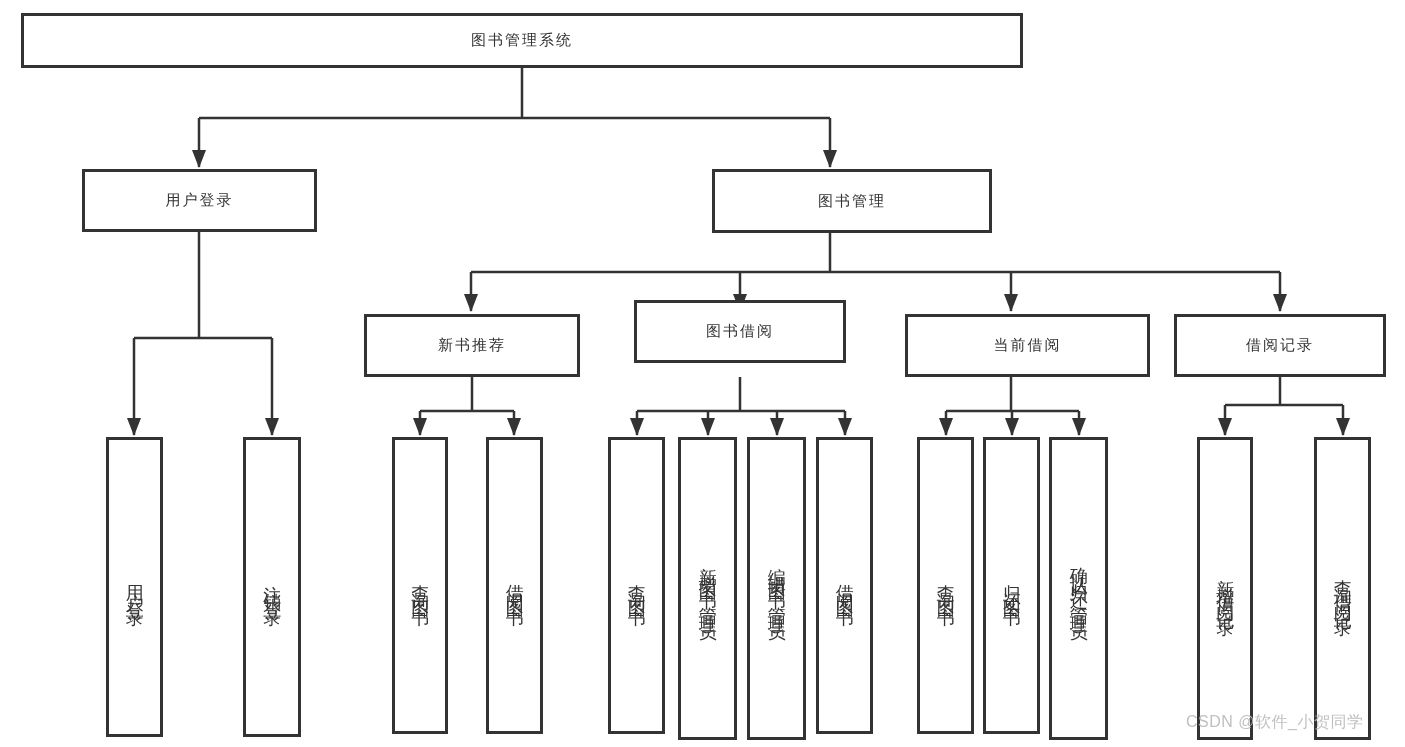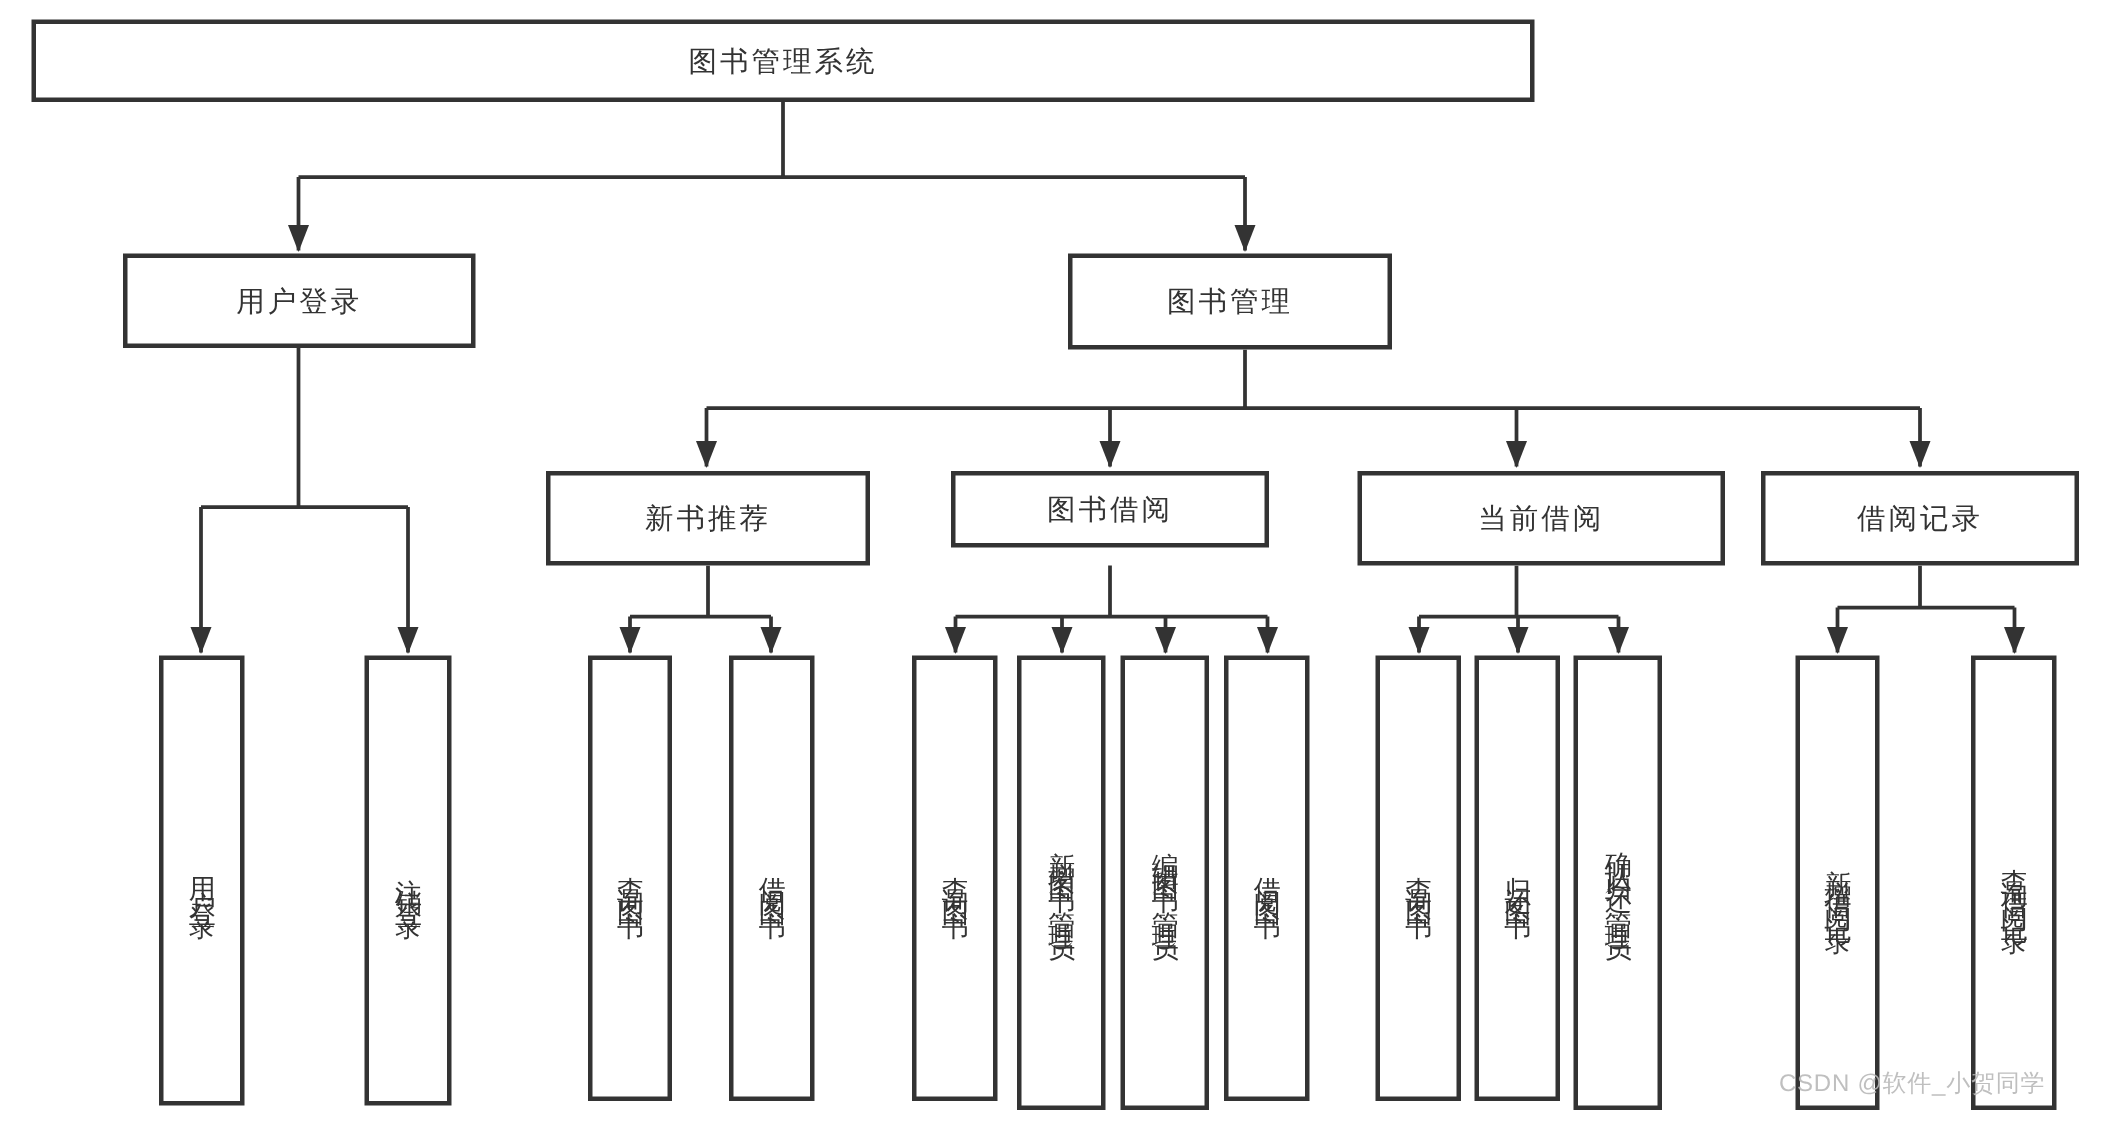--- a/index.html
+++ b/index.html
@@ -18,21 +18,21 @@
     position: absolute;
     box-sizing: border-box;
     border: 3px solid #333333;
     background: #ffffff;
     display: flex;
     align-items: center;
     justify-content: center;
     z-index: 2;
   }
   .lbl {
-    font-size: 19px;
+    font-size: 15px;
     color: #333333;
     letter-spacing: 2px;
     white-space: nowrap;
   }
   .vlbl {
     writing-mode: vertical-rl;
     text-orientation: mixed;
     font-size: 18px;
     line-height: 1.15;
     letter-spacing: 8px;
@@ -110,28 +110,28 @@
     </g>
   </svg>
 
   <div class="node" style="left:21px; top:13px; width:1002px; height:55px;">
     <span class="lbl">图书管理系统</span>
   </div>
 
   <div class="node" style="left:82px; top:169px; width:235px; height:63px;">
     <span class="lbl">用户登录</span>
   </div>
-  <div class="node" style="left:712px; top:169px; width:216px; height:64px;">
+  <div class="node" style="left:712px; top:169px; width:280px; height:64px;">
     <span class="lbl">图书管理</span>
   </div>
 
   <div class="node" style="left:364px; top:314px; width:216px; height:63px;font-family:Liberation Serif, serif;">
     <span class="lbl">新书推荐</span>
   </div>
-  <div class="node" style="left:634px; top:314px; width:212px; height:51px;">
+  <div class="node" style="left:634px; top:300px; width:212px; height:63px;">
     <span class="lbl">图书借阅</span>
   </div>
   <div class="node" style="left:905px; top:314px; width:245px; height:63px;">
     <span class="lbl">当前借阅</span>
   </div>
   <div class="node" style="left:1174px; top:314px; width:212px; height:63px;">
     <span class="lbl">借阅记录</span>
   </div>
 
   <div class="node" style="left:106px; top:437px; width:57px; height:300px;">

